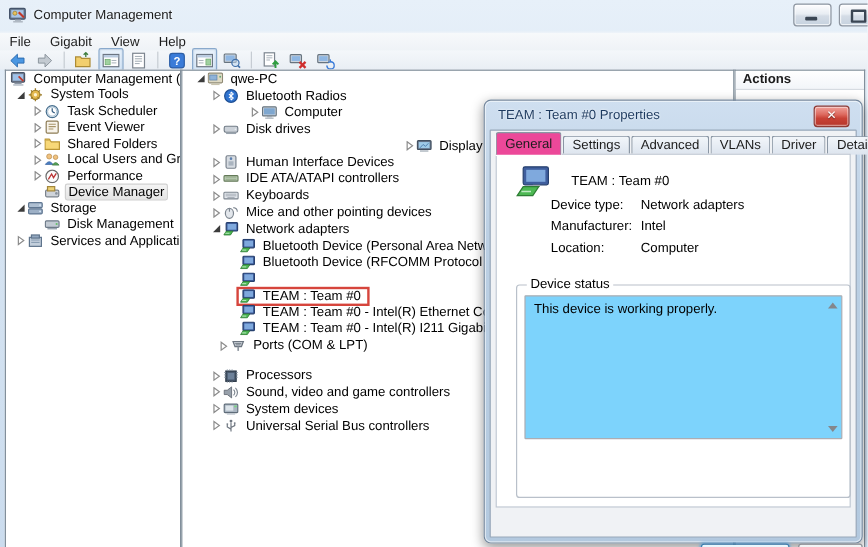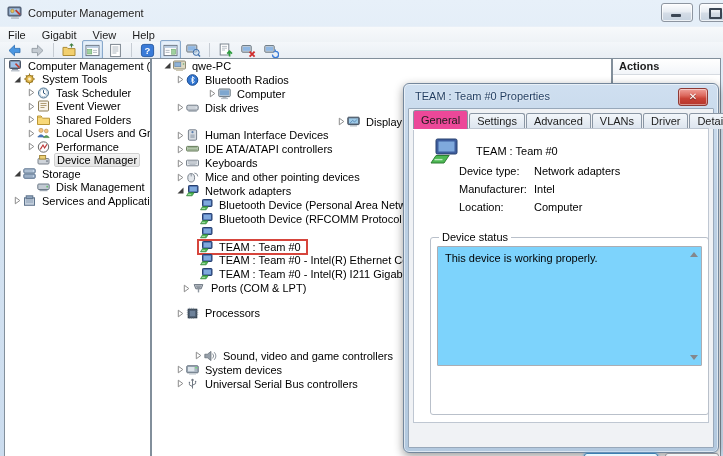--- a/index.html
+++ b/index.html
@@ -631,21 +631,21 @@
           </span>
           <span class="t-ic">
             <svg width="13" height="12" viewBox="0 0 13 12" xmlns="http://www.w3.org/2000/svg">
               <rect x="2.2" y="2.2" width="8.6" height="8.6" fill="#4a5a6e" stroke="#2c3947"></rect>
               <rect x="3.8" y="3.8" width="5.4" height="5.4" fill="#6d8199"></rect>
               <path d="M0.8 3.4 h1.4 M0.8 5.4 h1.4 M0.8 7.4 h1.4 M10.8 3.4 h1.4 M10.8 5.4 h1.4 M10.8 7.4 h1.4 M3.4 0.8 v1.4 M5.4 0.8 v1.4 M7.4 0.8 v1.4 M3.4 10.8 v1.4 M5.4 10.8 v1.4 M7.4 10.8 v1.4" stroke="#8a97a5" stroke-width="0.8"></path>
             </svg>
           </span>
           <span class="t-label">Processors</span>
         </div>
-        <div class="trow" style="padding-left: 40px; margin-top: 29px;">
+        <div class="trow" style="padding-left: 22px;">
           <span class="t-exp">
             <svg width="9" height="9" viewBox="0 0 9 9">
               <path d="M2.3 1.2 L6.8 4.5 L2.3 7.8 Z" fill="#fff" stroke="#8c8c8c" stroke-width="1"></path>
             </svg>
           </span>
           <span class="t-ic">
             <svg width="13" height="12" viewBox="0 0 13 12" xmlns="http://www.w3.org/2000/svg">
               <path d="M0.8 4.2 h2.6 L7 1.4 V10.6 L3.4 7.8 H0.8 Z" fill="#97a0aa" stroke="#5f6770" stroke-width="0.7"></path>
               <path d="M8.6 3.6 q2.2 2.4 0 4.8 M10.2 2.2 q3.4 3.8 0 7.6" stroke="#7c858f" fill="none" stroke-width="0.9"></path>
             </svg>

